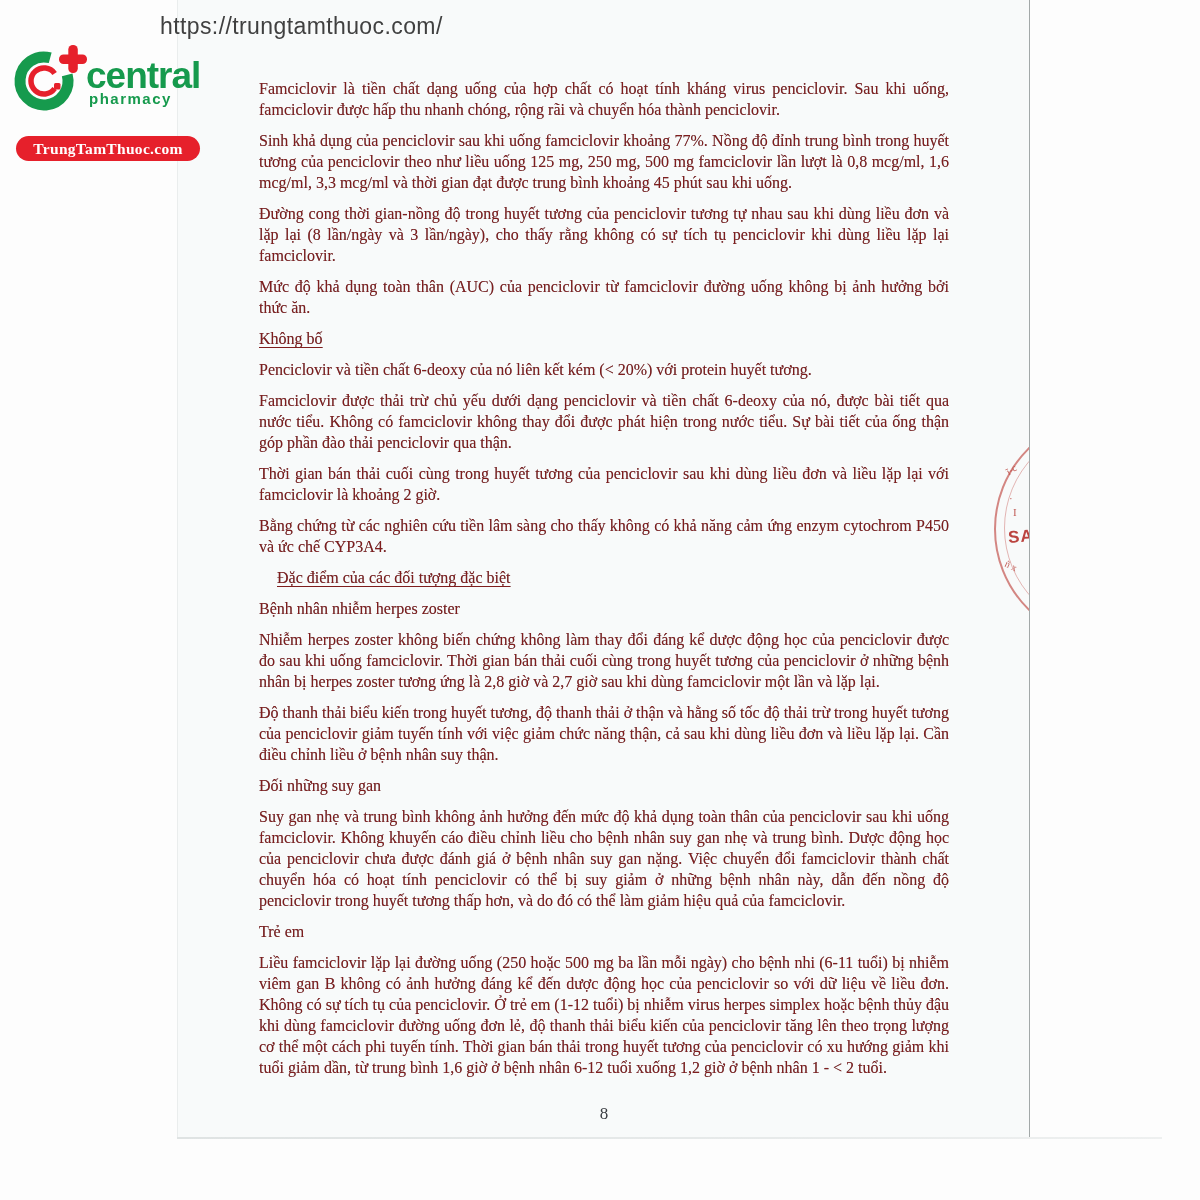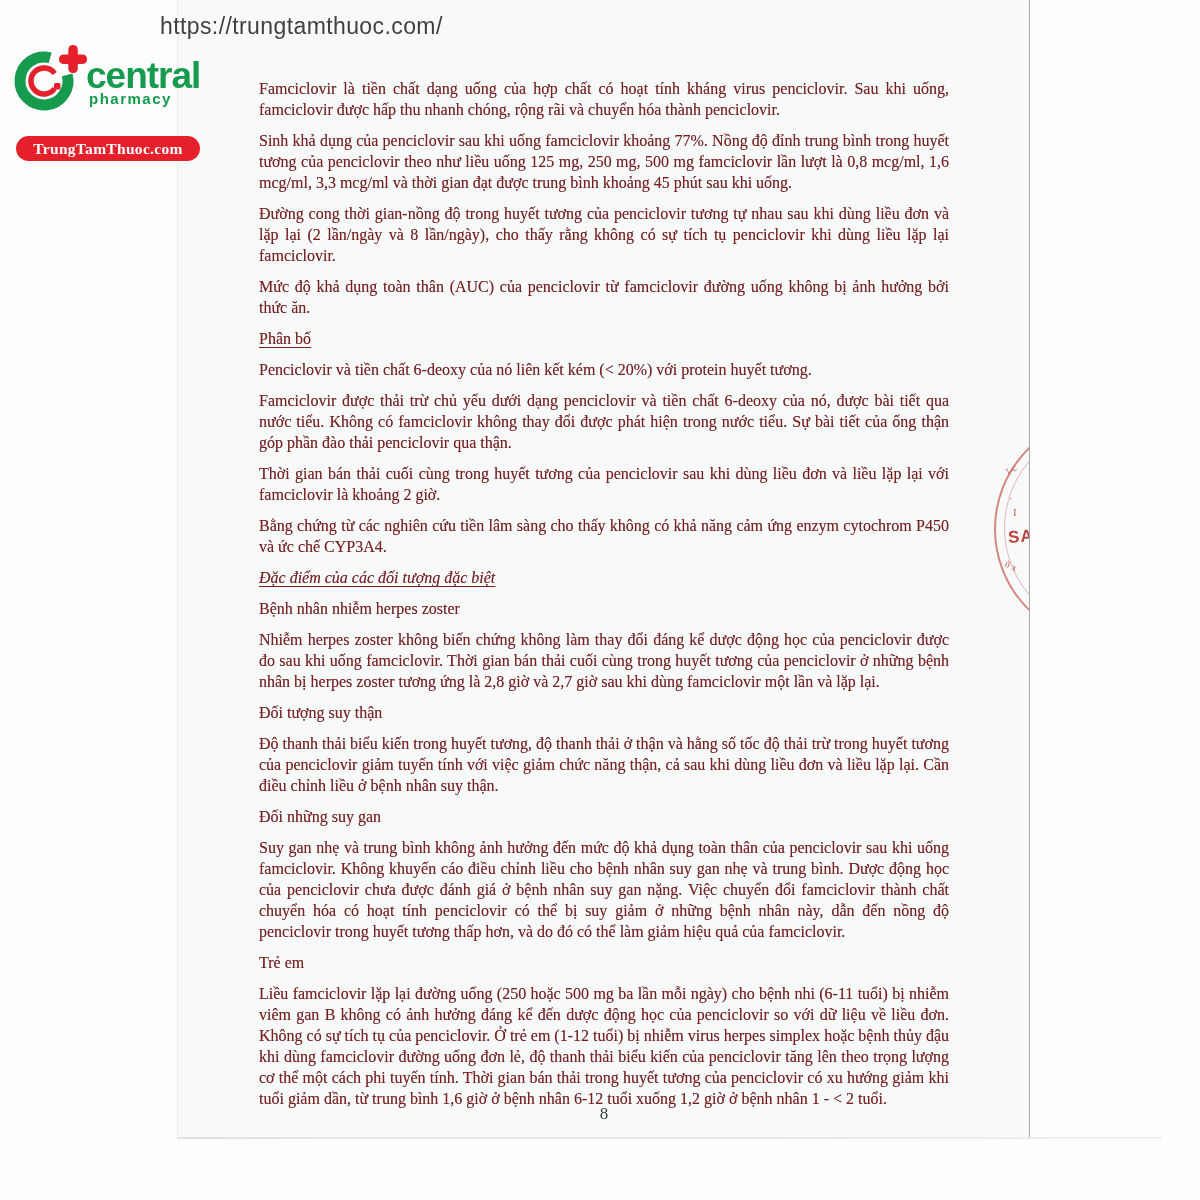--- a/index.html
+++ b/index.html
@@ -38,21 +38,21 @@
   
   .doc{
     position:absolute;left:81px;top:78px;width:690px;
     font-family:"Liberation Serif","DejaVu Serif",serif;
     font-size:16px;line-height:21px;color:#7f1d1d;
     text-shadow:0 0 .4px rgba(55,58,66,.55);
   }
   .blk{margin:0 0 10px 0;}
   .blk.p{text-align:justify;}
   .blk.hu{text-decoration:underline;text-underline-offset:3px;margin-top:2px;}
-  .blk.hiu{font-style:italic;text-decoration:underline;text-underline-offset:3px;margin-top:2px;}
+  .blk.hiu{text-decoration:underline;text-underline-offset:3px;margin-top:2px;margin-left:18px;}
   .blk.hi{margin-top:2px;}
   .page-number{
     position:absolute;left:81px;top:1104px;width:690px;text-align:center;
     font-family:"Liberation Serif","DejaVu Serif",serif;font-size:17px;color:#3a3d42;
   }
   
   .stamp-ring{position:absolute;border-radius:50%;}
   .stamp-ring.outer{
     left:816px;top:415px;width:224px;height:224px;
     border:2.5px solid rgba(199,95,90,.75);
@@ -77,31 +77,30 @@
   .stamp-frag.f3{left:827px;top:560px;font-size:10px;transform:rotate(26deg);}
 </style>
 </head>
 <body>
 
 <div class="sheet">
 
   <div class="doc">
       <div class="blk p">Famciclovir là tiền chất dạng uống của hợp chất có hoạt tính kháng virus penciclovir. Sau khi uống, famciclovir được hấp thu nhanh chóng, rộng rãi và chuyển hóa thành penciclovir.</div>
       <div class="blk p">Sinh khả dụng của penciclovir sau khi uống famciclovir khoảng 77%. Nồng độ đỉnh trung bình trong huyết tương của penciclovir theo như liều uống 125 mg, 250 mg, 500 mg famciclovir lần lượt là 0,8 mcg/ml, 1,6 mcg/ml, 3,3 mcg/ml và thời gian đạt được trung bình khoảng 45 phút sau khi uống.</div>
-      <div class="blk p">Đường cong thời gian-nồng độ trong huyết tương của penciclovir tương tự nhau sau khi dùng liều đơn và lặp lại (2 lần/ngày và 8 lần/ngày), cho thấy rằng không có sự tích tụ penciclovir khi dùng liều lặp lại famciclovir.</div>
+      <div class="blk p">Đường cong thời gian-nồng độ trong huyết tương của penciclovir tương tự nhau sau khi dùng liều đơn và lặp lại (8 lần/ngày và 3 lần/ngày), cho thấy rằng không có sự tích tụ penciclovir khi dùng liều lặp lại famciclovir.</div>
       <div class="blk p">Mức độ khả dụng toàn thân (AUC) của penciclovir từ famciclovir đường uống không bị ảnh hưởng bởi thức ăn.</div>
-      <div class="blk hu">Phân bố</div>
+      <div class="blk hu">Không bố</div>
       <div class="blk p">Penciclovir và tiền chất 6-deoxy của nó liên kết kém (&lt; 20%) với protein huyết tương.</div>
       <div class="blk p">Famciclovir được thải trừ chủ yếu dưới dạng penciclovir và tiền chất 6-deoxy của nó, được bài tiết qua nước tiểu. Không có famciclovir không thay đổi được phát hiện trong nước tiểu. Sự bài tiết của ống thận góp phần đào thải penciclovir qua thận.</div>
       <div class="blk p">Thời gian bán thải cuối cùng trong huyết tương của penciclovir sau khi dùng liều đơn và liều lặp lại với famciclovir là khoảng 2 giờ.</div>
       <div class="blk p">Bằng chứng từ các nghiên cứu tiền lâm sàng cho thấy không có khả năng cảm ứng enzym cytochrom P450 và ức chế CYP3A4.</div>
       <div class="blk hiu">Đặc điểm của các đối tượng đặc biệt</div>
       <div class="blk hi">Bệnh nhân nhiễm herpes zoster</div>
       <div class="blk p">Nhiễm herpes zoster không biến chứng không làm thay đổi đáng kể dược động học của penciclovir được đo sau khi uống famciclovir. Thời gian bán thải cuối cùng trong huyết tương của penciclovir ở những bệnh nhân bị herpes zoster tương ứng là 2,8 giờ và 2,7 giờ sau khi dùng famciclovir một lần và lặp lại.</div>
-      <div class="blk hi">Đối tượng suy thận</div>
       <div class="blk p">Độ thanh thải biểu kiến trong huyết tương, độ thanh thải ở thận và hằng số tốc độ thải trừ trong huyết tương của penciclovir giảm tuyến tính với việc giảm chức năng thận, cả sau khi dùng liều đơn và liều lặp lại. Cần điều chỉnh liều ở bệnh nhân suy thận.</div>
       <div class="blk hi">Đối những suy gan</div>
       <div class="blk p">Suy gan nhẹ và trung bình không ảnh hưởng đến mức độ khả dụng toàn thân của penciclovir sau khi uống famciclovir. Không khuyến cáo điều chỉnh liều cho bệnh nhân suy gan nhẹ và trung bình. Dược động học của penciclovir chưa được đánh giá ở bệnh nhân suy gan nặng. Việc chuyển đổi famciclovir thành chất chuyển hóa có hoạt tính penciclovir có thể bị suy giảm ở những bệnh nhân này, dẫn đến nồng độ penciclovir trong huyết tương thấp hơn, và do đó có thể làm giảm hiệu quả của famciclovir.</div>
       <div class="blk hi">Trẻ em</div>
       <div class="blk p">Liều famciclovir lặp lại đường uống (250 hoặc 500 mg ba lần mỗi ngày) cho bệnh nhi (6-11 tuổi) bị nhiễm viêm gan B không có ảnh hưởng đáng kể đến dược động học của penciclovir so với dữ liệu về liều đơn. Không có sự tích tụ của penciclovir. Ở trẻ em (1-12 tuổi) bị nhiễm virus herpes simplex hoặc bệnh thủy đậu khi dùng famciclovir đường uống đơn lẻ, độ thanh thải biểu kiến của penciclovir tăng lên theo trọng lượng cơ thể một cách phi tuyến tính. Thời gian bán thải trong huyết tương của penciclovir có xu hướng giảm khi tuổi giảm dần, từ trung bình 1,6 giờ ở bệnh nhân 6-12 tuổi xuống 1,2 giờ ở bệnh nhân 1 - &lt; 2 tuổi.</div>
     </div>
 
   <div class="page-number">8</div>
 
   <div>

